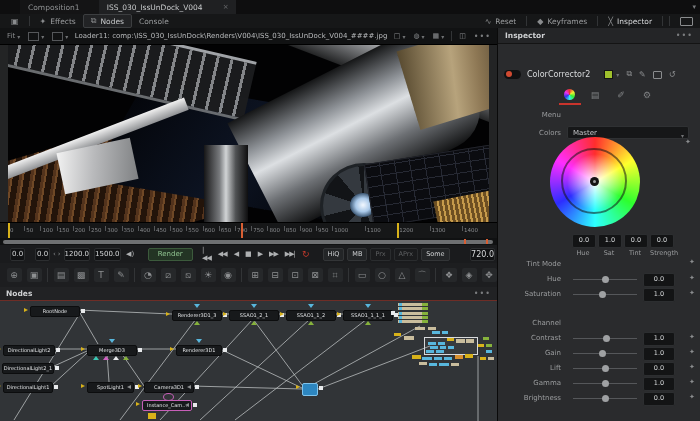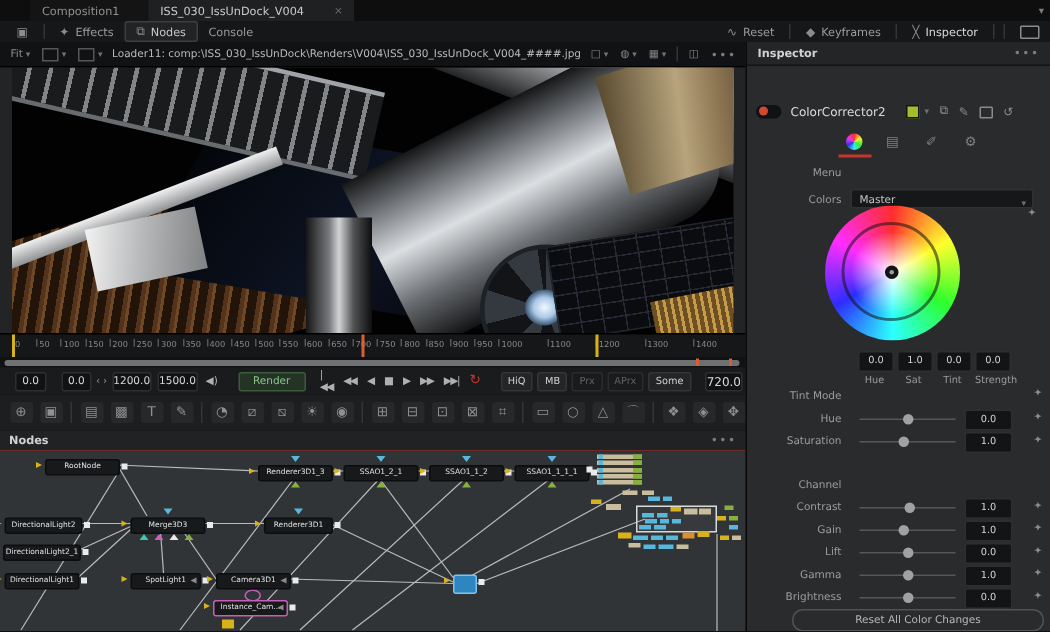--- a/index.html
+++ b/index.html
@@ -293,21 +293,21 @@
         <span class="tpb">▶▶|</span>
         <span class="tpb" style="color: rgb(192, 57, 43); letter-spacing: 0px; font-size: 9px;">↻</span>
       </div>
     <div id="quality-buttons" style="display:flex;align-items:center;margin-left:8px;">
         <div class="qbtn">HiQ</div>
         <div class="qbtn">MB</div>
         <div class="qbtn off">Prx</div>
         <div class="qbtn off">APrx</div>
         <div class="qbtn">Some</div>
       </div>
-    <div class="fld" style="width:42px;margin-left:8px;font-size:8px;">720.0</div>
+    <div class="fld" style="width:42px;margin-left:19px;font-size:8px;">720.0</div>
   </div>
 
   <div id="tools">
       <div class="ticon">⊕</div>
       <div class="ticon">▣</div>
       <div class="tsep"></div>
       <div class="ticon">▤</div>
       <div class="ticon">▩</div>
       <div class="ticon">T</div>
       <div class="ticon">✎</div>
@@ -560,15 +560,14 @@
         <div class="slider-handle" style="left: 104px; top: 352px;"></div>
         <div class="slider-val" style="top: 349px;">1.0</div>
         <span class="kf" style="left: 191px; top: 350px; position: absolute;">✦</span>
         <div class="row-label" style="top: 366px; left: 0px;">Brightness</div>
         <div class="slider-track" style="top: 370px;"></div>
         <div class="slider-handle" style="left: 104px; top: 367px;"></div>
         <div class="slider-val" style="top: 364px;">0.0</div>
         <span class="kf" style="left: 191px; top: 365px; position: absolute;">✦</span>
       </div>
 
-    <div id="reset-btn">Reset All Color Changes</div>
   </div>
 </div>
 
 </body></html>

